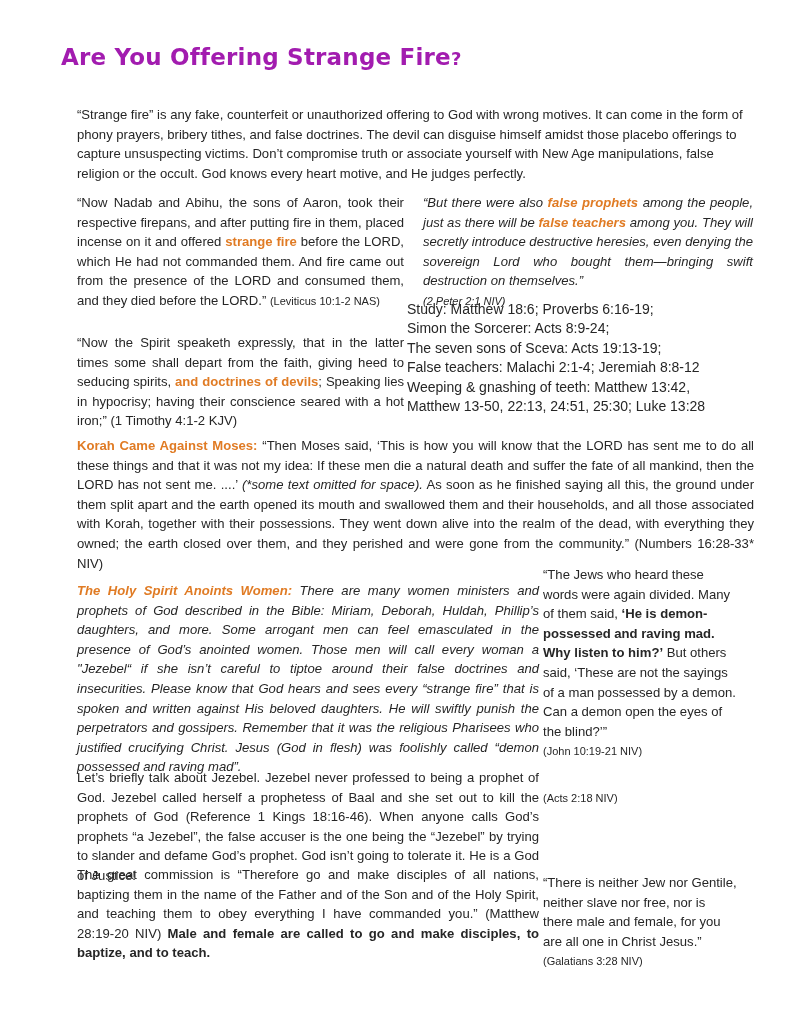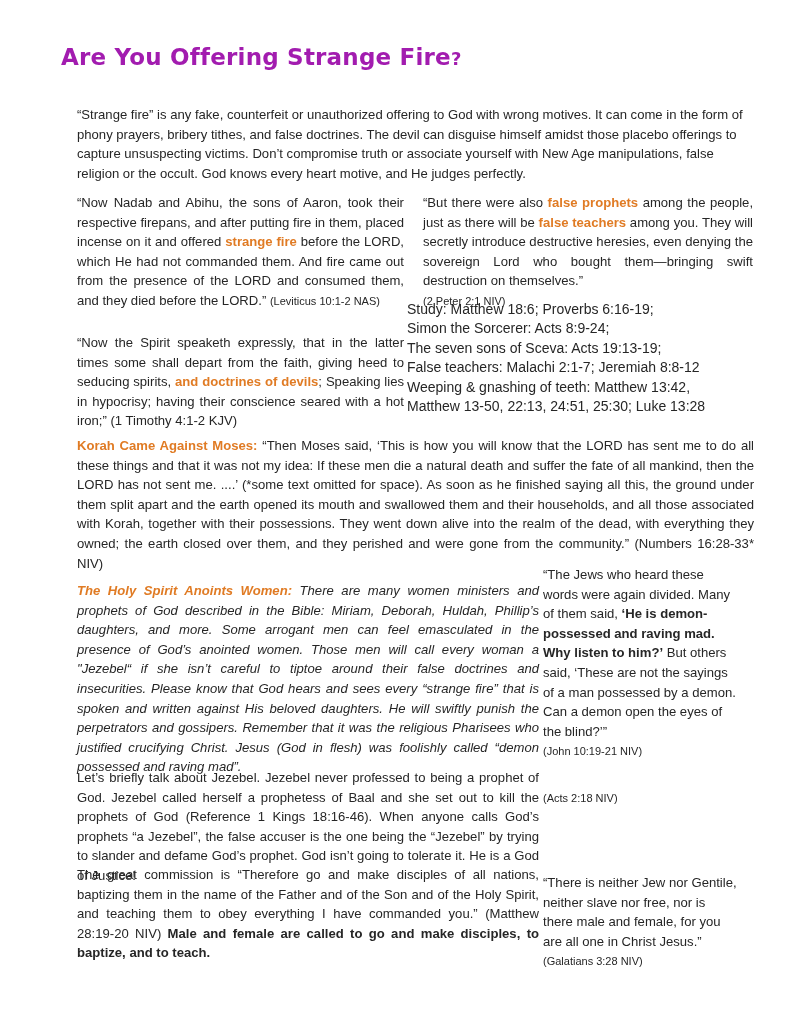--- a/index.html
+++ b/index.html
@@ -12,25 +12,25 @@
     font-family: "DejaVu Sans", sans-serif; font-weight: bold;
     font-size: 23px; color: #a21caf; letter-spacing: 0.2px;
   }
   .title .q { font-size: 18px; }
   .p {
     position: absolute; font-size: 13.1px; line-height: 19.6px;
     text-align: justify; margin: 16px;
   }
   .intro { left: 61px; top: 89px; width: 675px; text-align: left; }
   .col-left { left: 61px; width: 327px; }
-  .col-right { left: 407px; width: 330px; }
+  .col-right { left: 407px; width: 330px; font-style: italic; }
   .orange { color: #e07b24; font-weight: bold; }
   .cite { font-size: 11px; }
   .bold { font-weight: bold; }
-  .ital { }
+  .ital { font-style: italic; }
   .study { position: absolute; left: 407px; top: 300px; width: 335px; font-size: 14px; line-height: 19.4px; margin:0; }
   .study div { white-space: nowrap; }
   .korah { left: 61px; top: 420px; width: 677px; }
   .holy { left: 61px; top: 565px; width: 462px; font-style: italic; }
   .jez { left: 61px; top: 752px; width: 462px; }
   .comm { left: 61px; top: 849px; width: 462px; }
   .side { position: absolute; left: 543px; width: 195px; font-size: 13.1px; line-height: 19.6px; margin:0; text-align: left; }
 </style>
 </head>
 <body>
@@ -42,21 +42,21 @@
 <p class="p col-left" style="top:177px;"><span>“Now Nadab and Abihu, the sons of Aaron, took their respective firepans, and after putting fire in them, placed incense on it and offered </span><span class="orange">strange fire</span><span> before the LORD, which He had not commanded them. And fire came out from the presence of the LORD and consumed them, and they died before the LORD.”</span> <span class="cite">(Leviticus 10:1-2 NAS)</span></p>
 
 <p class="p col-left" style="top:317px;"><span>“Now the Spirit speaketh expressly, that in the latter times some shall depart from the faith, giving heed to seducing spirits, </span><span class="orange">and doctrines of devils</span><span>; Speaking lies in hypocrisy; having their conscience seared with a hot iron;”</span> <span>(1 Timothy 4:1-2 KJV)</span></p>
 
 <p class="p col-right" style="top:177px;"><span>“But there were also </span><span class="orange">false prophets</span><span> among the people, just as there will be </span><span class="orange">false teachers</span><span> among you. They will secretly introduce destructive heresies, even denying the sovereign Lord who bought them—bringing swift destruction on themselves.”</span><br><span class="cite">(2 Peter 2:1 NIV)</span></p>
 
 <div class="study">
   <div>Study: Matthew 18:6; Proverbs 6:16-19;</div>
   <div>Simon the Sorcerer: Acts 8:9-24;</div>
   <div>The seven sons of Sceva: Acts 19:13-19;</div>
-  <div>False teachers: Malachi 2:1-7; Jeremiah 8:8-12</div>
+  <div>False teachers: Malachi 2:1-4; Jeremiah 8:8-12</div>
   <div>Weeping &amp; gnashing of teeth: Matthew 13:42,</div>
   <div>Matthew 13-50, 22:13, 24:51, 25:30; Luke 13:28</div>
 </div>
 
 <p class="p korah"><span class="orange">Korah Came Against Moses:</span><span> “Then Moses said, ‘This is how you will know that the LORD has sent me to do all these things and that it was not my idea: If these men die a natural death and suffer the fate of all mankind, then the LORD has not sent me. ....’ </span><span class="ital">(*some text omitted for space).</span><span> As soon as he finished saying all this, the ground under them split apart and the earth opened its mouth and swallowed them and their households, and all those associated with Korah, together with their possessions. They went down alive into the realm of the dead, with everything they owned; the earth closed over them, and they perished and were gone from the community.” (Numbers 16:28-33* NIV)</span></p>
 
 <p class="p holy"><span class="orange">The Holy Spirit Anoints Women:</span><span> There are many women ministers and prophets of God described in the Bible: Miriam, Deborah, Huldah, Phillip’s daughters, and more. Some arrogant men can feel emasculated in the presence of God’s anointed women. Those men will call every woman a "Jezebel“ if she isn’t careful to tiptoe around their false doctrines and insecurities. Please know that God hears and sees every “strange fire” that is spoken and written against His beloved daughters. He will swiftly punish the perpetrators and gossipers. Remember that it was the religious Pharisees who justified crucifying Christ. Jesus (God in flesh) was foolishly called “demon possessed and raving mad”.</span></p>
 
 <p class="p jez">Let’s briefly talk about Jezebel. Jezebel never professed to being a prophet of God. Jezebel called herself a prophetess of Baal and she set out to kill the prophets of God (Reference 1 Kings 18:16-46). When anyone calls God’s prophets “a Jezebel”, the false accuser is the one being the “Jezebel” by trying to slander and defame God’s prophet. God isn’t going to tolerate it. He is a God of Justice!</p>
 

